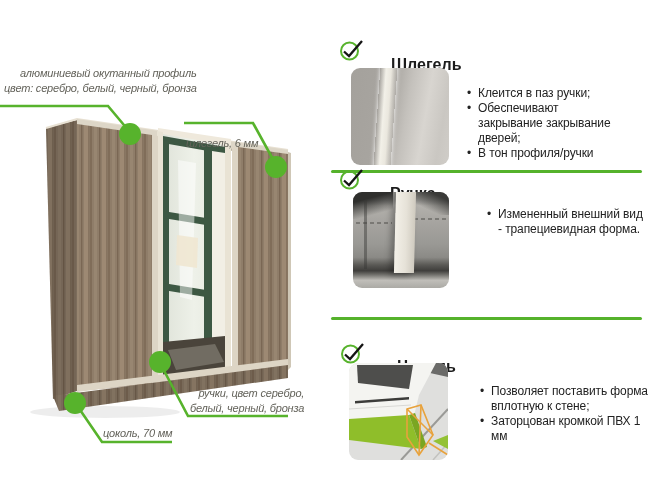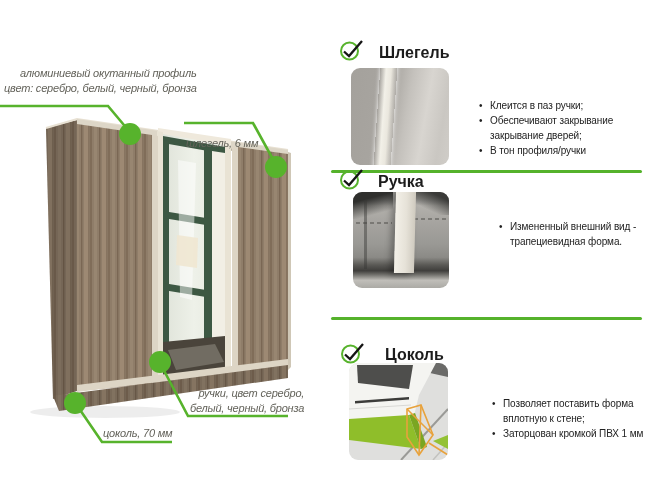--- a/index.html
+++ b/index.html
@@ -19,21 +19,21 @@
   .feature{position:absolute;left:330px;width:322px;}
   .feature-1{top:36px;height:134px;}
   .feature-2{top:164px;height:130px;}
   .feature-3{top:336px;height:150px;}
 
   .check{position:absolute;width:26px;height:24px;}
   .f1 .check{left:9px;top:2px;}
   .f2 .check{left:9px;top:3px;}
   .f3 .check{left:10px;top:5px;}
 
-  .feature-title{position:absolute;margin:4px;font-size:16px;font-weight:bold;color:#1c1c1c;}
+  .feature-title{position:absolute;margin:16px;font-size:16px;font-weight:bold;color:#1c1c1c;}
   .f1 .feature-title{left:45px;top:4px;}
   .f2 .feature-title{left:44px;top:5px;}
   .f3 .feature-title{left:51px;top:6px;}
 
   .thumb{position:absolute;border-radius:9px;overflow:hidden;}
   .thumb-schlegel{left:21px;top:32px;width:98px;height:97px;
     background:linear-gradient(100deg,#a4a19c 0%,#a8a5a0 36%,#b5b2ad 46%,#c4c1bc 55%,#d8d5d0 72%,#cac7c2 88%,#d0cdc8 100%);}
   .t1-brush{position:absolute;left:27%;top:-4%;width:17%;height:108%;transform:rotate(4deg);
     background:linear-gradient(90deg,rgba(230,228,220,0) 0%,#f2f0e8 35%,#eae7de 65%,rgba(200,198,190,0) 100%);
     box-shadow:0 0 4px rgba(255,255,255,.9);}
@@ -46,21 +46,21 @@
   .t2-seam-l{left:3%;top:31%;width:38%;}
   .t2-seam-r{left:64%;top:27%;width:33%;}
   .t2-edge{position:absolute;left:11%;top:8%;width:3px;height:72%;background:rgba(55,55,53,.45);}
   .t2-handle{position:absolute;left:44%;top:0;width:21%;height:84%;transform:skewX(-1.5deg);
     background:linear-gradient(90deg,#f3f0e8 0%,#e6e2d8 55%,#cfcabf 100%);
     box-shadow:-4px 2px 6px rgba(0,0,0,.3);}
 
   .thumb-tsokol{left:19px;top:27px;width:99px;height:97px;}
   .thumb-tsokol svg{display:block;}
 
-  .bullets{position:absolute;margin:12px;padding:0;list-style:none;font-size:10px;line-height:15px;color:#222222;letter-spacing:-0.1px;}
+  .bullets{position:absolute;margin:0;padding:0;list-style:none;font-size:12px;line-height:15px;color:#222222;letter-spacing:-0.1px;}
   .bullets li{position:relative;padding-left:13px;}
   .bullets li::before{content:"•";position:absolute;left:2px;top:0;color:#222222;}
   .f1 .bullets{left:135px;top:50px;width:160px;}
   .f2 .bullets{left:155px;top:43px;width:160px;}
   .f3 .bullets{left:148px;top:48px;width:174px;}
 
   .divider{position:absolute;left:331px;width:311px;height:3px;background:#55b22b;border-radius:2px;}
   .divider-1{top:170px;}
   .divider-2{top:317px;}
 </style>

